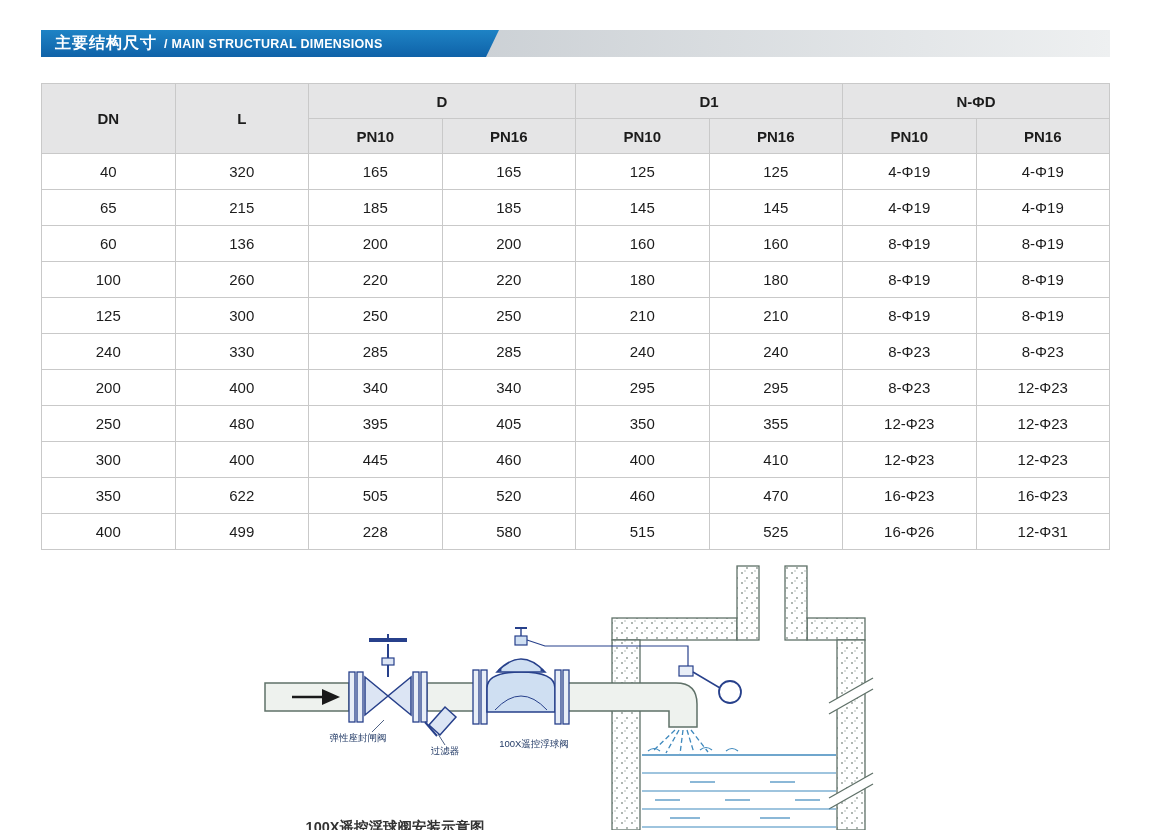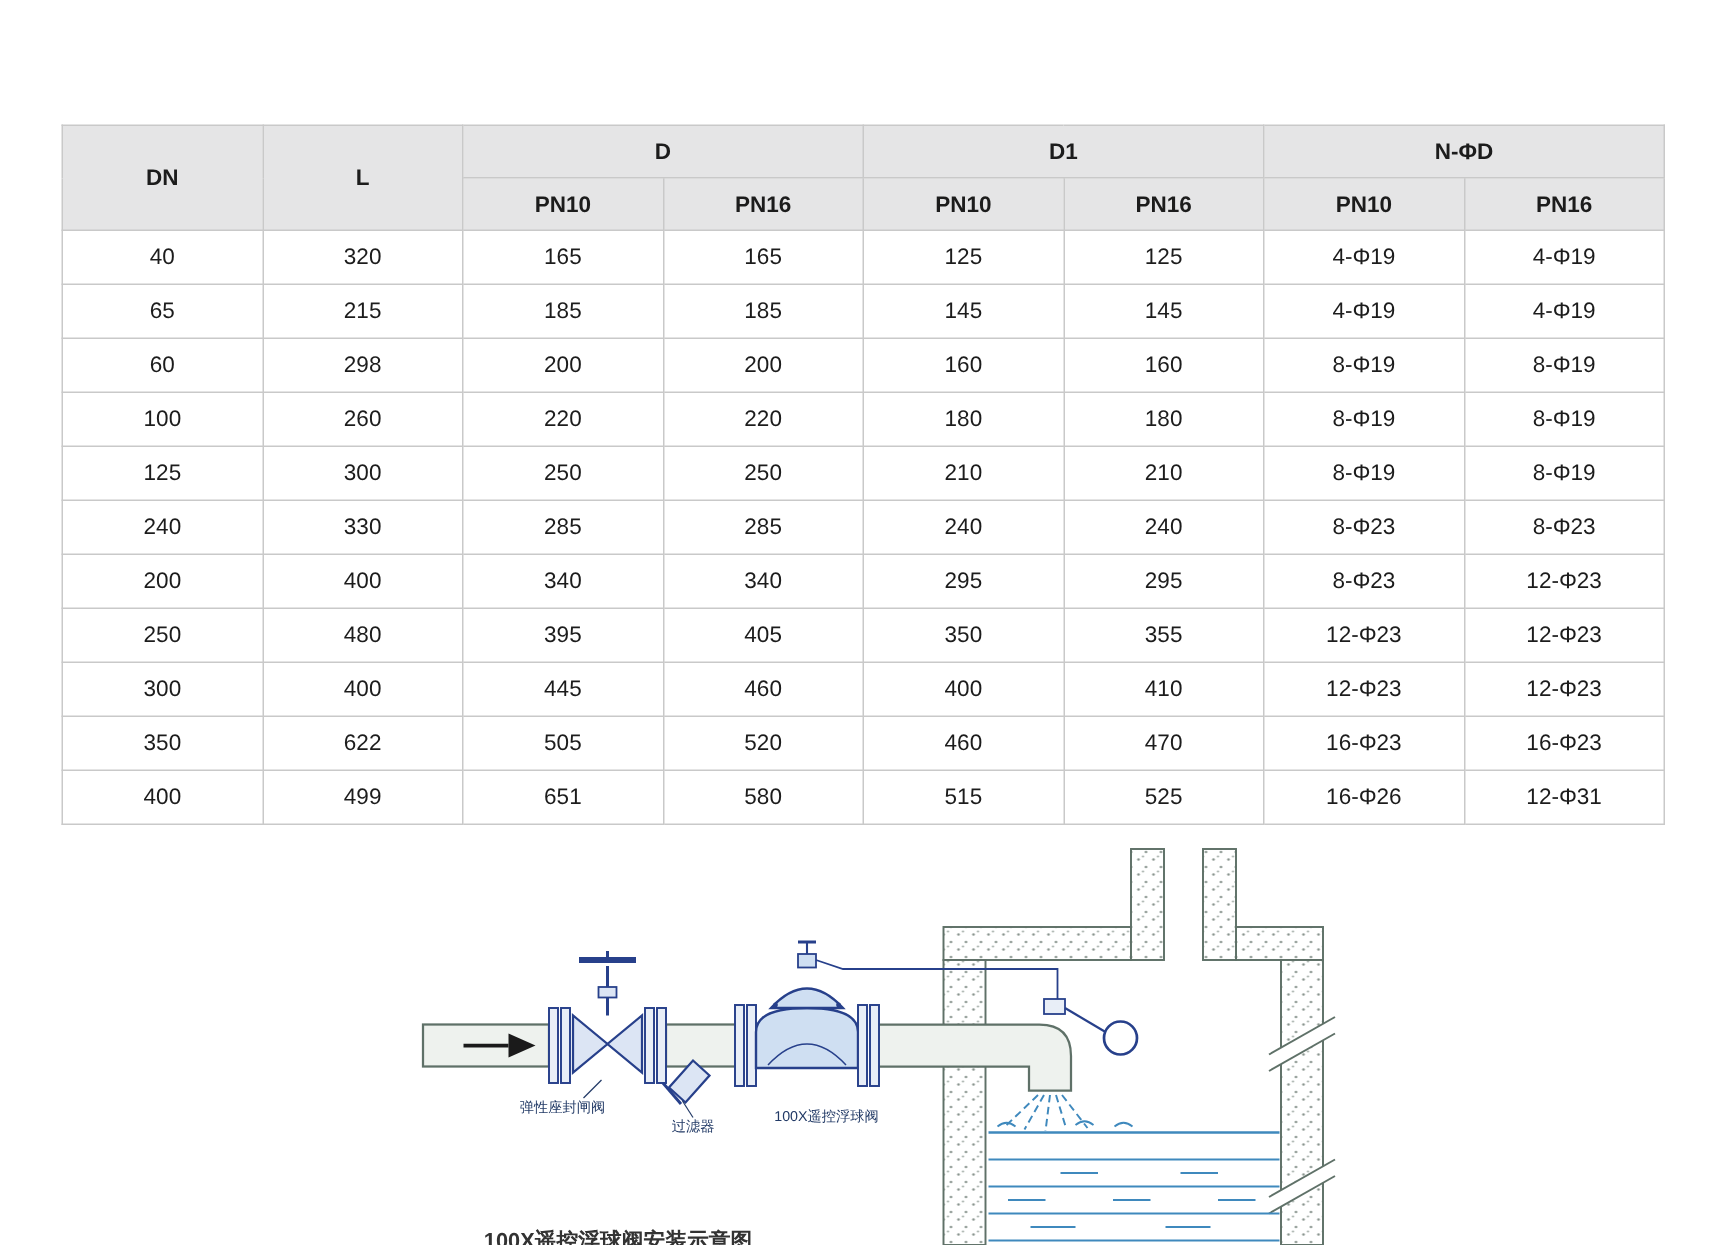--- a/index.html
+++ b/index.html
@@ -34,30 +34,36 @@
   }
   table.dims col { width:12.5%; }
   table.dims th, table.dims td {
     border:1px solid #c9c9c9; text-align:center;
     font-size:15px; color:#1c1c1c; vertical-align:middle;
   }
   table.dims thead th { background:#e5e5e6; height:35px; font-weight:bold; }
   table.dims tbody td { height:36px; background:#ffffff; font-weight:normal; }
 
   
-  .diagram { position:absolute; left:0; top:560px; width:1151px; height:270px;padding-left:17px; }
+  .diagram { position:absolute; left:0; top:560px; width:1151px; height:270px; }
   .diagram svg { display:block; }
   text.dlabel { font-family:"Liberation Sans", sans-serif; font-size:9.5px; fill:#223a66; }
   text.dcaption { font-family:"Liberation Sans", sans-serif; font-size:14.5px; font-weight:bold; fill:#333; }
 </style>
 </head>
 <body>
 
 <div class="page">
 
+  <div class="banner">
+    <div class="banner-ribbon">
+      <span class="banner-cn">主要结构尺寸</span>
+      <span class="banner-en">/ MAIN STRUCTURAL DIMENSIONS</span>
+    </div>
+  </div>
 
   <table class="dims">
     <colgroup>
       <col>
         <col>
         <col>
         <col>
         <col>
         <col>
         <col>
@@ -96,21 +102,21 @@
           <td>215</td>
           <td>185</td>
           <td>185</td>
           <td>145</td>
           <td>145</td>
           <td>4-Φ19</td>
           <td>4-Φ19</td>
         </tr>
         <tr>
           <td>60</td>
-          <td>298</td>
+          <td>136</td>
           <td>200</td>
           <td>200</td>
           <td>160</td>
           <td>160</td>
           <td>8-Φ19</td>
           <td>8-Φ19</td>
         </tr>
         <tr>
           <td>100</td>
           <td>260</td>
@@ -177,21 +183,21 @@
           <td>505</td>
           <td>520</td>
           <td>460</td>
           <td>470</td>
           <td>16-Φ23</td>
           <td>16-Φ23</td>
         </tr>
         <tr>
           <td>400</td>
           <td>499</td>
-          <td>651</td>
+          <td>228</td>
           <td>580</td>
           <td>515</td>
           <td>525</td>
           <td>16-Φ26</td>
           <td>12-Φ31</td>
         </tr>
       </tbody>
   </table>
 
   <div class="diagram">

